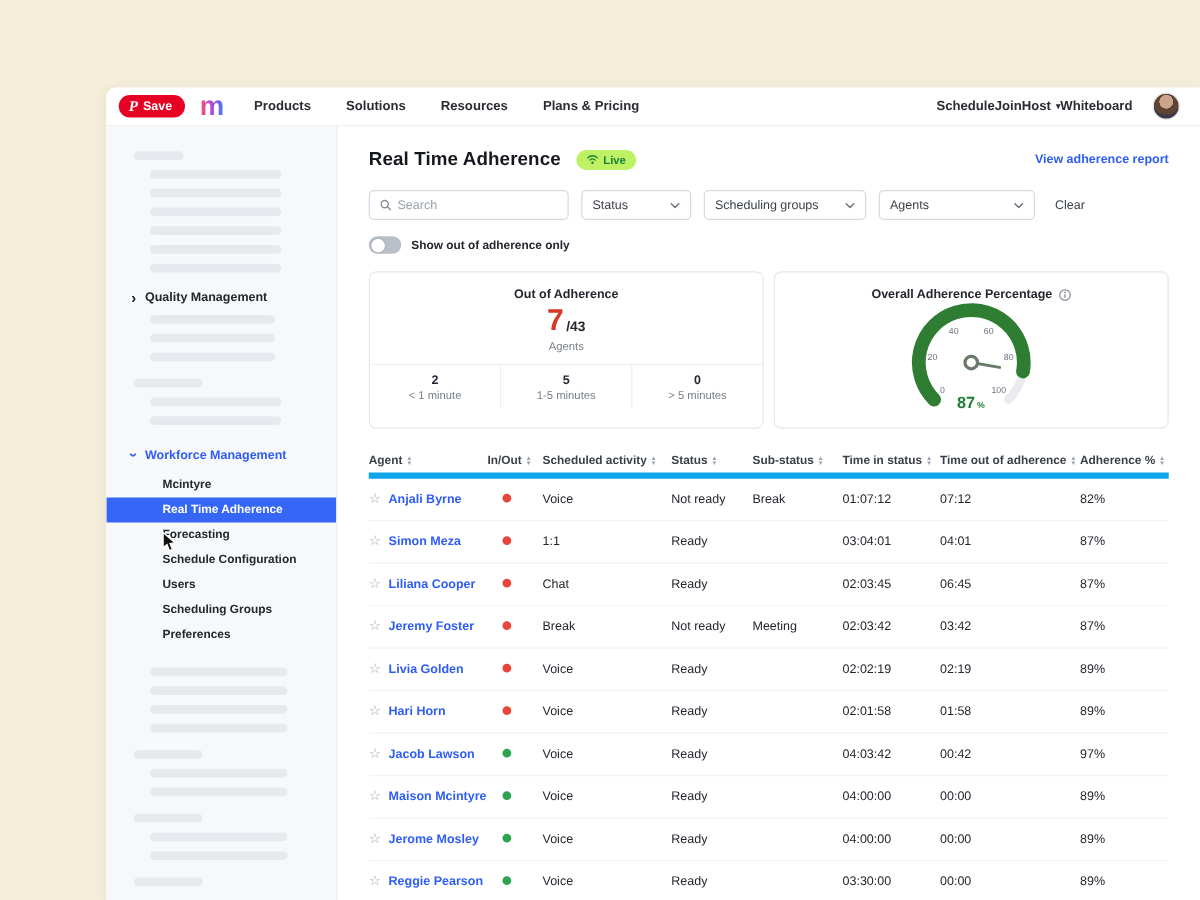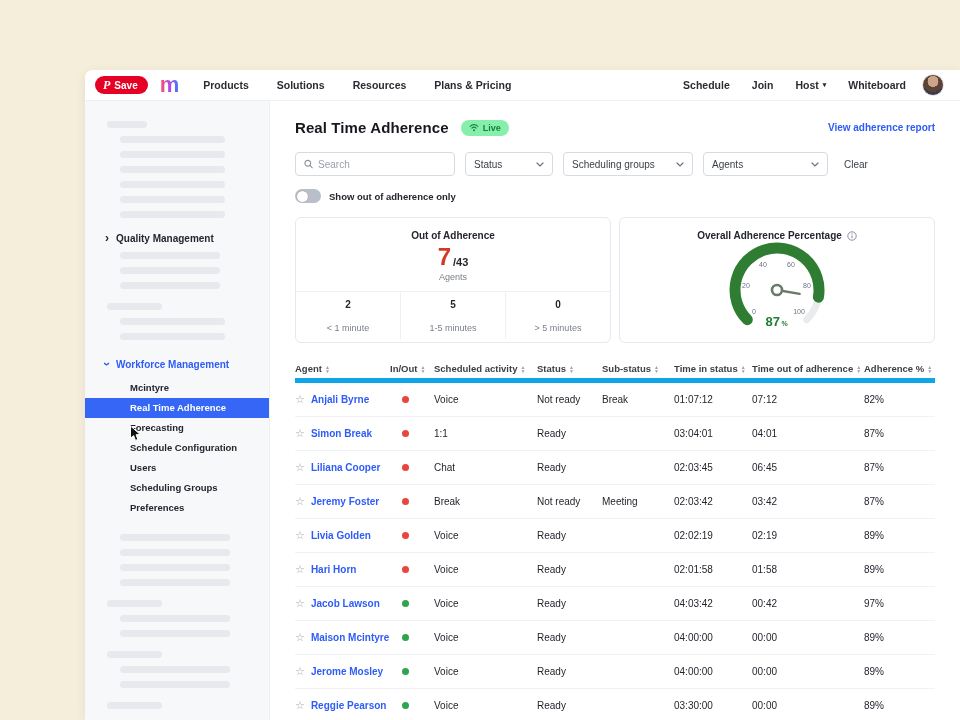--- a/index.html
+++ b/index.html
@@ -8,21 +8,21 @@
   .canvas{position:relative;width:960px;height:720px;background:#f5eedb}
   .window{position:absolute;left:85px;top:70px;width:875px;height:650px;background:#fff;border-radius:8px 0 0 0;overflow:hidden;display:flex;flex-direction:column;box-shadow:0 2px 12px rgba(0,0,0,.07)}
 
   
   .topnav{height:31px;display:flex;align-items:center;padding:0 16px 0 10px;border-bottom:1px solid #f0f0f0;flex:0 0 auto;background:#fff}
   .pin-save{display:flex;align-items:center;gap:4px;background:#e60023;color:#fff;font-size:10px;font-weight:700;border-radius:11px;padding:3px 10px 3px 8px;cursor:pointer}
   .pin-icon{font-family:"Liberation Serif",serif;font-style:italic;font-weight:700;font-size:12px;line-height:1}
   .logo{font-size:22px;font-weight:800;margin-left:12px;line-height:.9;background:linear-gradient(90deg,#ff5263,#b14ae2,#3e7bfa);-webkit-background-clip:text;background-clip:text;color:transparent;cursor:pointer}
   .nav-left{display:flex;gap:28px;margin-left:24px}
   .nav-item{font-size:10.5px;color:#2b2b33;font-weight:600;text-decoration:none;cursor:pointer;display:flex;align-items:center;gap:4px}
-  .nav-right{display:flex;gap:22px;margin-left:auto;align-items:center}
+  .nav-right{display:flex;margin-left:auto;align-items:center}
   .caret{font-size:7px;color:#2b2b33}
   .avatar{width:22px;height:22px;border-radius:50%;margin-left:16px;background:radial-gradient(circle at 50% 32%,#caa48b 0 32%,#5d4336 33% 62%,#39394a 63%);cursor:pointer;border:1px solid #e5e5e5}
 
   .body-row{flex:1;display:flex;min-height:0}
 
   
   .sidebar{width:185px;background:#f7f8fa;border-right:1px solid #eef0f2;overflow:hidden;position:relative;padding-top:20px;flex:0 0 auto}
   .sk{height:7px;border-radius:4px;background:#e7e9ee;margin-bottom:8px}
   .sk.w40{width:40px;margin-left:22px}
   .sk.w55{width:55px;margin-left:22px}
@@ -35,21 +35,21 @@
   .side-section.wm{color:#2e5cf6;margin-top:14px}
   .side-section.wm .chev{transform:rotate(90deg)}
   .side-item{height:20px;line-height:20px;padding-left:45px;font-size:9.5px;font-weight:600;color:#23262e;cursor:pointer;white-space:nowrap}
   .side-item.selected{background:#3566f5;color:#fff}
   .cursor{position:absolute;left:44px;top:324px;width:12px;height:18px;pointer-events:none;z-index:5}
 
   
   .content{flex:1;padding:0 25px;min-width:0}
   .page-head{display:flex;align-items:center;margin-top:18px}
   .page-title{font-size:15px;font-weight:700;color:#15181e;letter-spacing:.1px}
-  .live-badge{display:flex;align-items:center;gap:4px;background:#86efac;color:#178239;font-size:9px;font-weight:700;border-radius:10px;padding:3px 8px;margin-left:12px}
+  .live-badge{display:flex;align-items:center;gap:4px;background:#bef264;color:#178239;font-size:9px;font-weight:700;border-radius:10px;padding:3px 8px;margin-left:12px}
   .report-link{margin-left:auto;font-size:10px;color:#2e5cf6;font-weight:600;cursor:pointer;text-decoration:none}
 
   .filters{display:flex;align-items:center;gap:10px;margin-top:16px}
   .search-box{display:flex;align-items:center;gap:5px;width:160px;height:24px;border:1px solid #d6dae1;border-radius:4px;padding:0 8px;background:#fff}
   .search-box input{border:0;outline:0;width:100%;font-size:10px;color:#333;font-family:inherit;background:transparent}
   .search-box input::placeholder{color:#9aa1ad}
   .select{display:flex;align-items:center;justify-content:space-between;height:24px;border:1px solid #d6dae1;border-radius:4px;padding:0 8px;font-size:10px;color:#3a3f47;cursor:pointer;background:#fff}
   .w-status{width:88px}.w-groups{width:130px}.w-agents{width:125px}
   .clear-link{font-size:10px;color:#3a3f47;margin-left:6px;cursor:pointer}
 
@@ -63,21 +63,21 @@
   .card{flex:1;border:1px solid #e5e8ec;border-radius:6px;background:#fff;height:126px;overflow:hidden}
   .card-title{display:flex;justify-content:center;align-items:center;gap:5px;font-size:10px;font-weight:700;color:#23262e;margin-top:12px}
   .big-number{display:flex;align-items:flex-end;justify-content:center;margin-top:4px}
   .big-number .num{font-size:24px;line-height:1;font-weight:700;color:#d63827}
   .big-number .total{font-size:11px;font-weight:700;color:#23262e;margin:0 0 1px 2px}
   .agents-sub{text-align:center;font-size:9px;color:#7a8089;margin-top:3px}
   .bucket-row{display:flex;border-top:1px solid #eef0f3;margin-top:9px}
   .bucket{flex:1;text-align:center;padding:7px 0 6px}
   .bucket + .bucket{border-left:1px solid #eef0f3}
   .bucket-value{font-size:10px;font-weight:700;color:#23262e}
-  .bucket-label{font-size:9px;color:#7a8089;margin-top:13px}
+  .bucket-label{font-size:9px;color:#7a8089;margin-top:1px}
   .gauge-wrap{display:flex;justify-content:center;margin-top:-7px}
   .gauge-tick{font-size:7px;fill:#6b7280}
   .gauge-val{font-size:13px;font-weight:700;fill:#1e7e34}
   .gauge-unit{font-size:7px;font-weight:700;fill:#1e7e34}
 
   
   .table{margin-top:16px}
   .t-head,.tr{display:grid;grid-template-columns:95px 44px 103px 65px 72px 78px 112px 1fr;align-items:center}
   .t-head{height:24px;border-bottom:5px solid #0ea5e9}
   .th{display:flex;align-items:center;gap:3px;font-size:9.5px;font-weight:700;color:#3a3f47;cursor:pointer;white-space:nowrap}
@@ -348,21 +348,21 @@
                 <div class="td">Voice</div>
                 <div class="td">Not ready</div>
                 <div class="td">Break</div>
                 <div class="td">01:07:12</div>
                 <div class="td">07:12</div>
                 <div class="td">82%</div>
               </div>
               <div class="tr">
                 <div class="td agent-cell">
                   <span class="star">☆</span>
-                  <a class="agent-name">Simon Break</a>
+                  <a class="agent-name">Simon Meza</a>
                 </div>
                 <div class="td"><span class="dot dot-red"></span></div>
                 <div class="td">1:1</div>
                 <div class="td">Ready</div>
                 <div class="td"></div>
                 <div class="td">03:04:01</div>
                 <div class="td">04:01</div>
                 <div class="td">87%</div>
               </div>
               <div class="tr">

